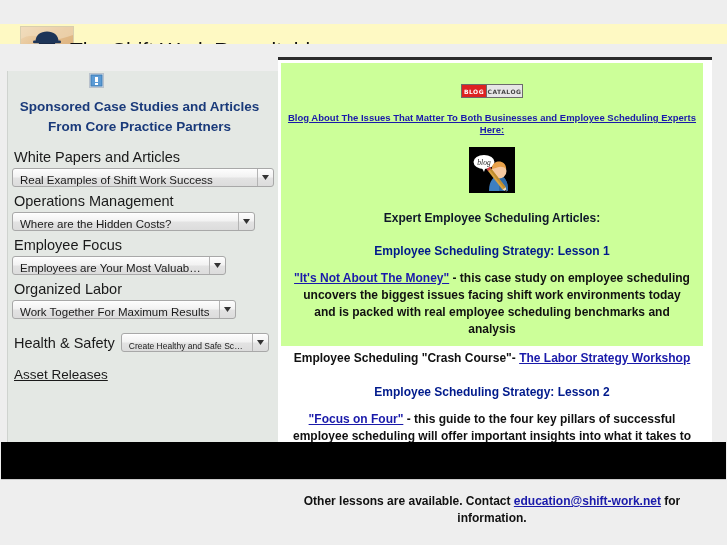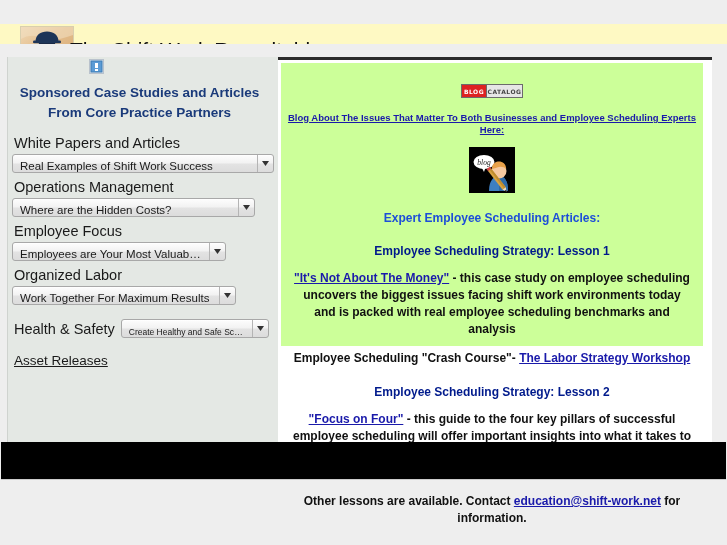--- a/index.html
+++ b/index.html
@@ -63,21 +63,21 @@
     top: 44px;
     width: 727px;
     height: 501px;
     background: #eeeeee;
   }
 
   
   #sidebar {
     position: absolute;
     left: 7px;
-    top: 13px;
+    top: 27px;
     width: 286px;
     height: 388px;
     background: #e4e8e4;
     border-left: 1px solid #cfd3cf;
     border-right: 1px solid #cfd3cf;
     border-bottom: 1px solid #cfd3cf;
     box-sizing: border-box;
     padding-left: 44px;
   }
   #broken-img-icon {
@@ -231,21 +231,21 @@
     height: 46px;
     background: #000000;
     cursor: pointer;
   }
   #blog-icon svg { display: block; }
 
   .hdr-red {
     margin-top: 17px;
     font-size: 12px;
     font-weight: bold;
-    color: #1d4ed8;
+    color: #0f172a;
     line-height: 16px;
   }
   .hdr-navy {
     margin-top: 17px;
     font-size: 12px;
     font-weight: bold;
     color: #001a8c;
     line-height: 16px;
   }
   .body-para {

